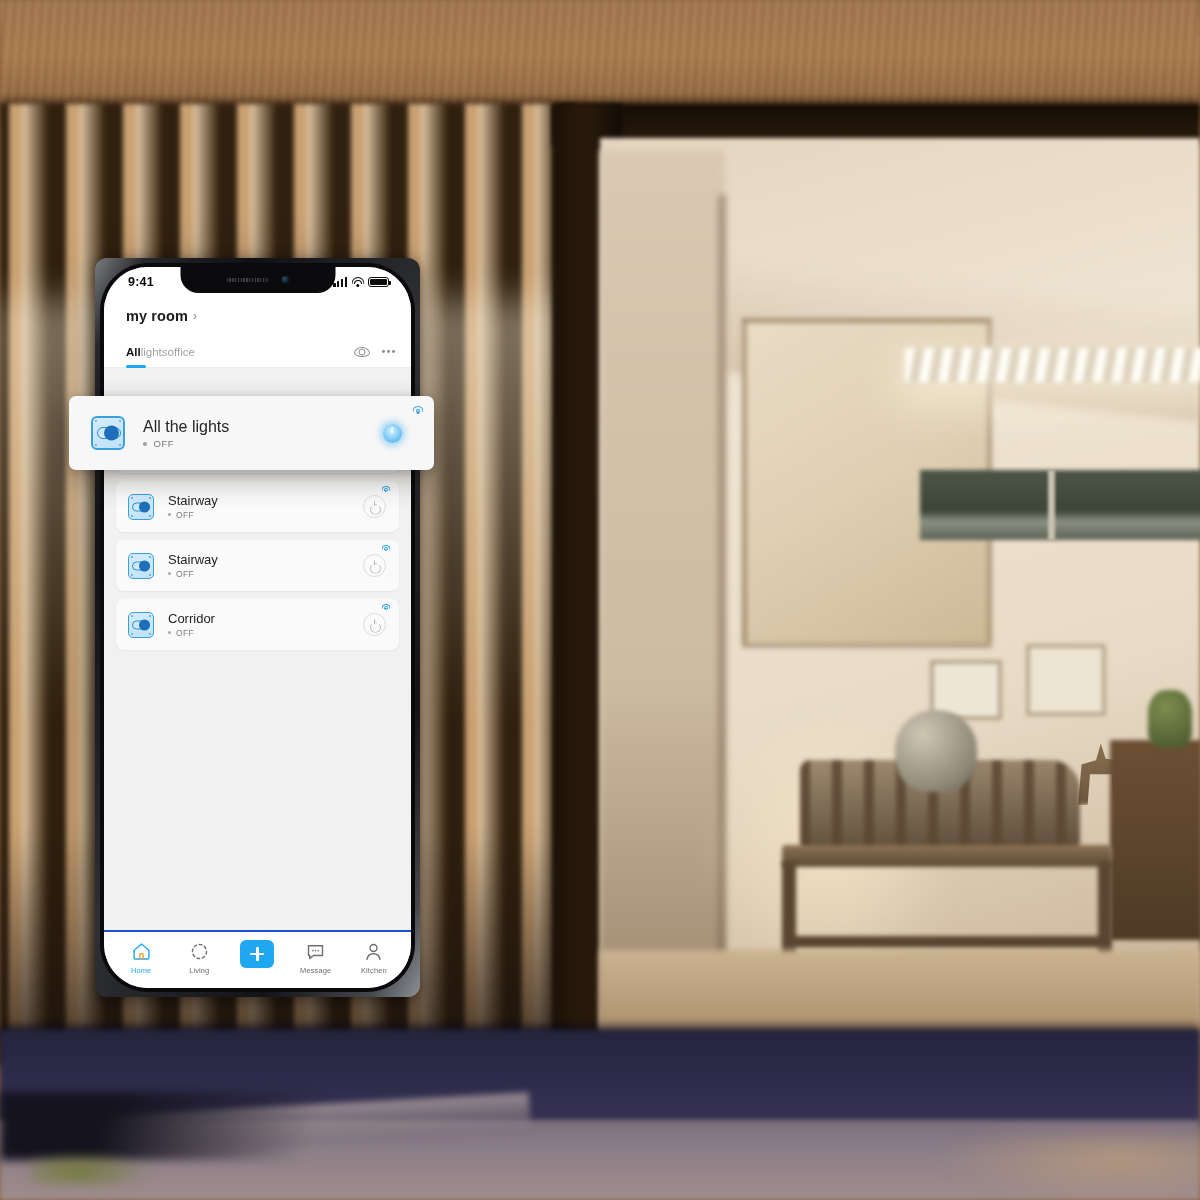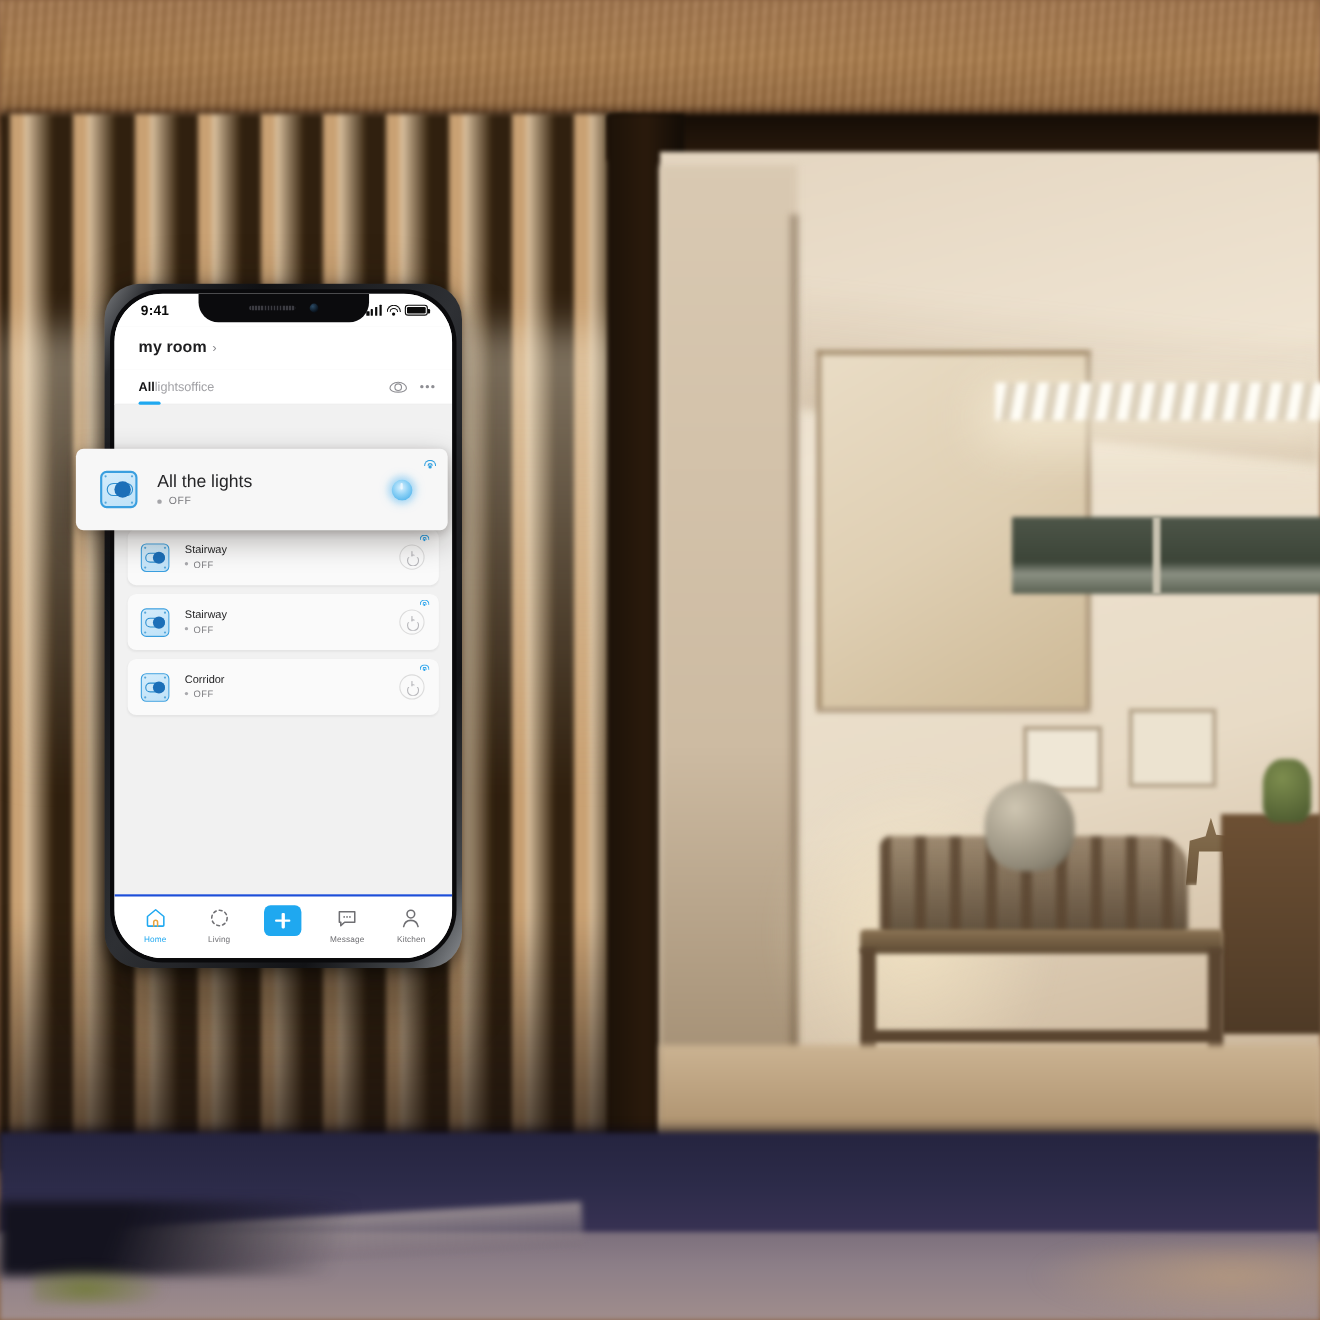--- a/index.html
+++ b/index.html
@@ -218,22 +218,22 @@
   
   .phone-shadow {
     position: absolute; left: 96px; top: 272px;
     width: 322px; height: 650px;
     border-radius: 54px;
     background: rgba(16,10,6,.45);
     filter: blur(26px);
   }
   .phone {
     position: absolute; left: 95px; top: 258px;
-    width: 325px; height: 622px;
-    border-radius: 32px;
+    width: 325px; height: 739px;
+    border-radius: 12px;
     background: linear-gradient(118deg, #7b7d80 0%, #24262a 7%, #101114 22%,
                                 #2e3034 50%, #121316 78%, #45484c 93%, #8e9195 100%);
     padding: 5px;
     box-shadow: 0 3px 14px rgba(0,0,0,.5);
   }
   .phone-inner {
     width: 100%; height: 100%;
     border-radius: 48px;
     background: #0a0a0c;
     padding: 4px;
@@ -373,21 +373,21 @@
     background:#1c6fb8;
   }
   .sw-icon .scr {
     position:absolute; width:2px;height:2px;border-radius:50%;
     background:#57a8db;
   }
   .sw-icon .scr.a{left:2px;top:2px;} .sw-icon .scr.b{right:2px;top:2px;}
   .sw-icon .scr.c{left:2px;bottom:2px;} .sw-icon .scr.d{right:2px;bottom:2px;}
 
   .dev-text { margin-left: 14px; flex: 1; }
-  .dev-name { font-size: 10px; color: #242426; line-height: 1.25; }
+  .dev-name { font-size: 13px; color: #242426; line-height: 1.25; }
   .dev-status { font-size: 8.5px; color: #7d7d81; display:flex; align-items:center; gap:5px; letter-spacing:.4px; }
   .dev-status .dot { width:3px;height:3px;border-radius:50%;background:#a9a9ad;display:block; }
 
   .power-btn {
     width: 23px; height: 23px; border-radius: 50%;
     border: 1.2px solid #dcdcdc;
     display: flex; align-items: center; justify-content: center;
     flex: 0 0 23px;
   }
   .power-glyph {
@@ -446,22 +446,22 @@
   }
   .add-btn::before, .add-btn::after {
     content:""; position:absolute; background:#fff; border-radius:1px;
   }
   .add-btn::before { width:14px; height:2.4px; }
   .add-btn::after  { width:2.4px; height:14px; }
 
   
   .callout {
     position: absolute;
-    left: 69px; top: 408px;
-    width: 338px; height: 74px;
+    left: 69px; top: 396px;
+    width: 365px; height: 74px;
     background: #f7f7f7;
     border-radius: 7px;
     box-shadow: 0 10px 28px rgba(20,12,6,.30), 0 2px 8px rgba(20,12,6,.18);
     display: flex; align-items: center;
     padding: 0 26px 0 22px;
     z-index: 60;
   }
   .callout .sw-icon {
     width: 34px; height: 34px; flex: 0 0 34px; border-radius: 6px;
     border-width: 2px;

